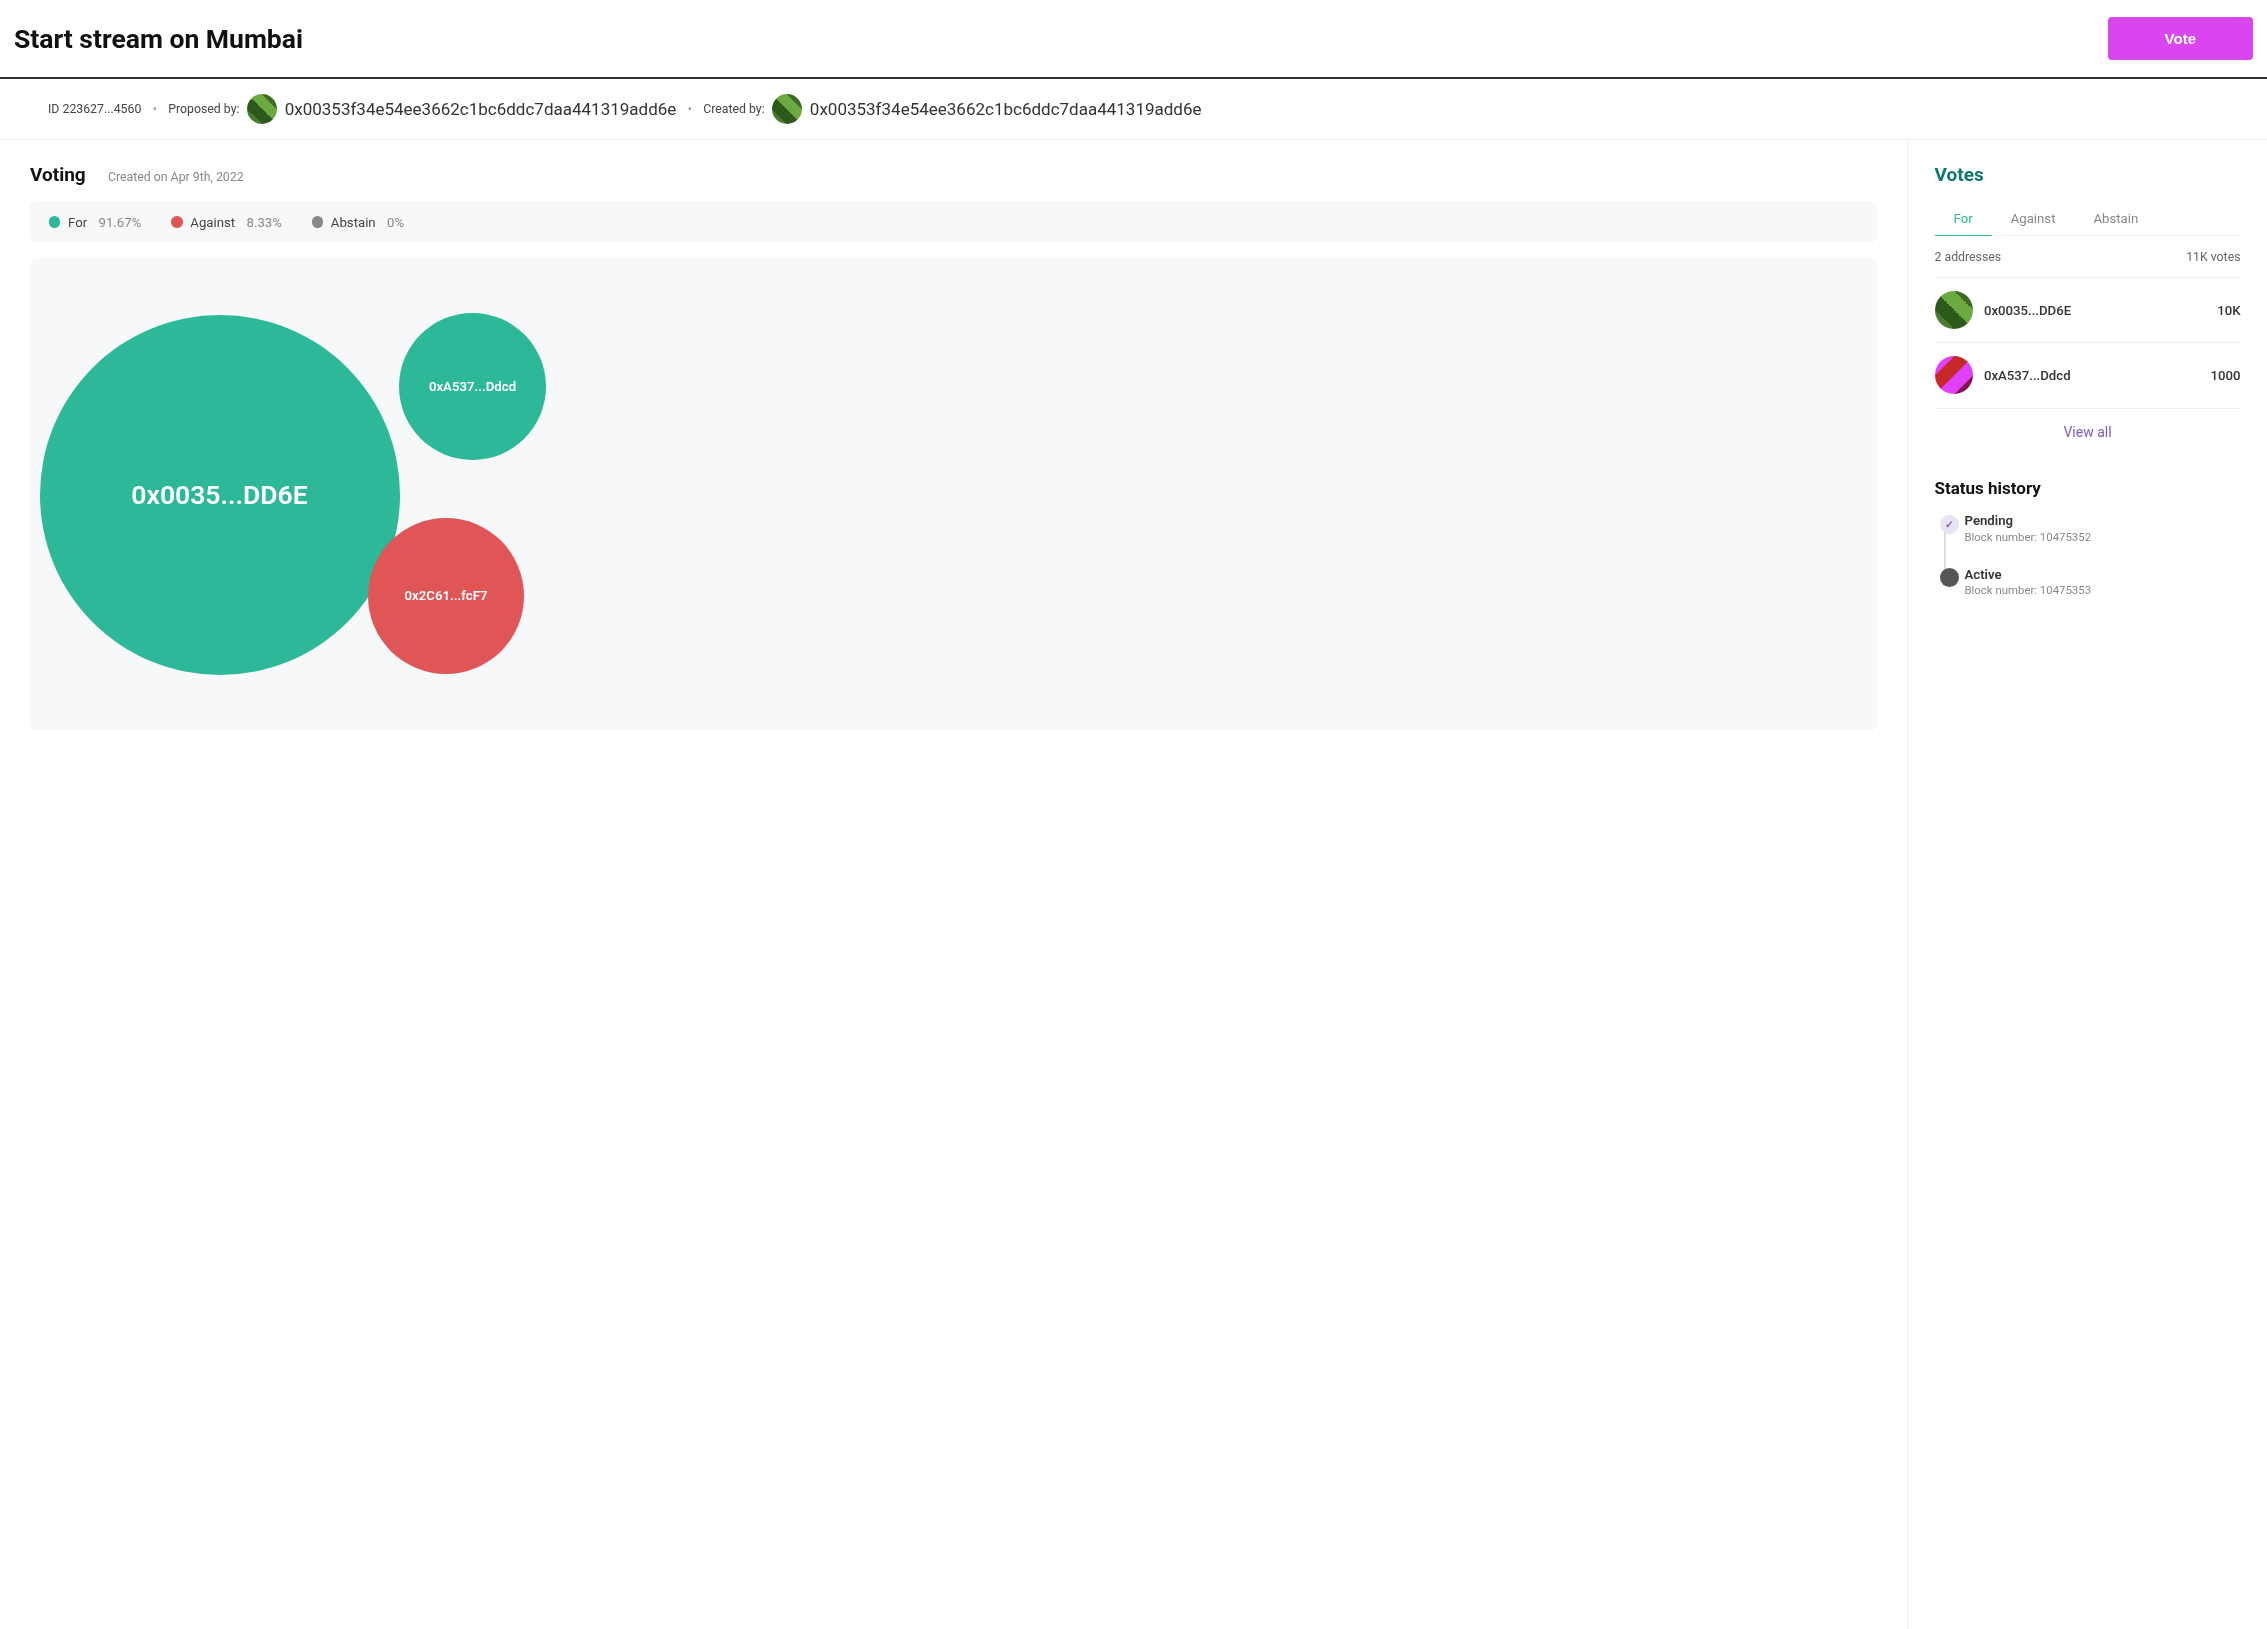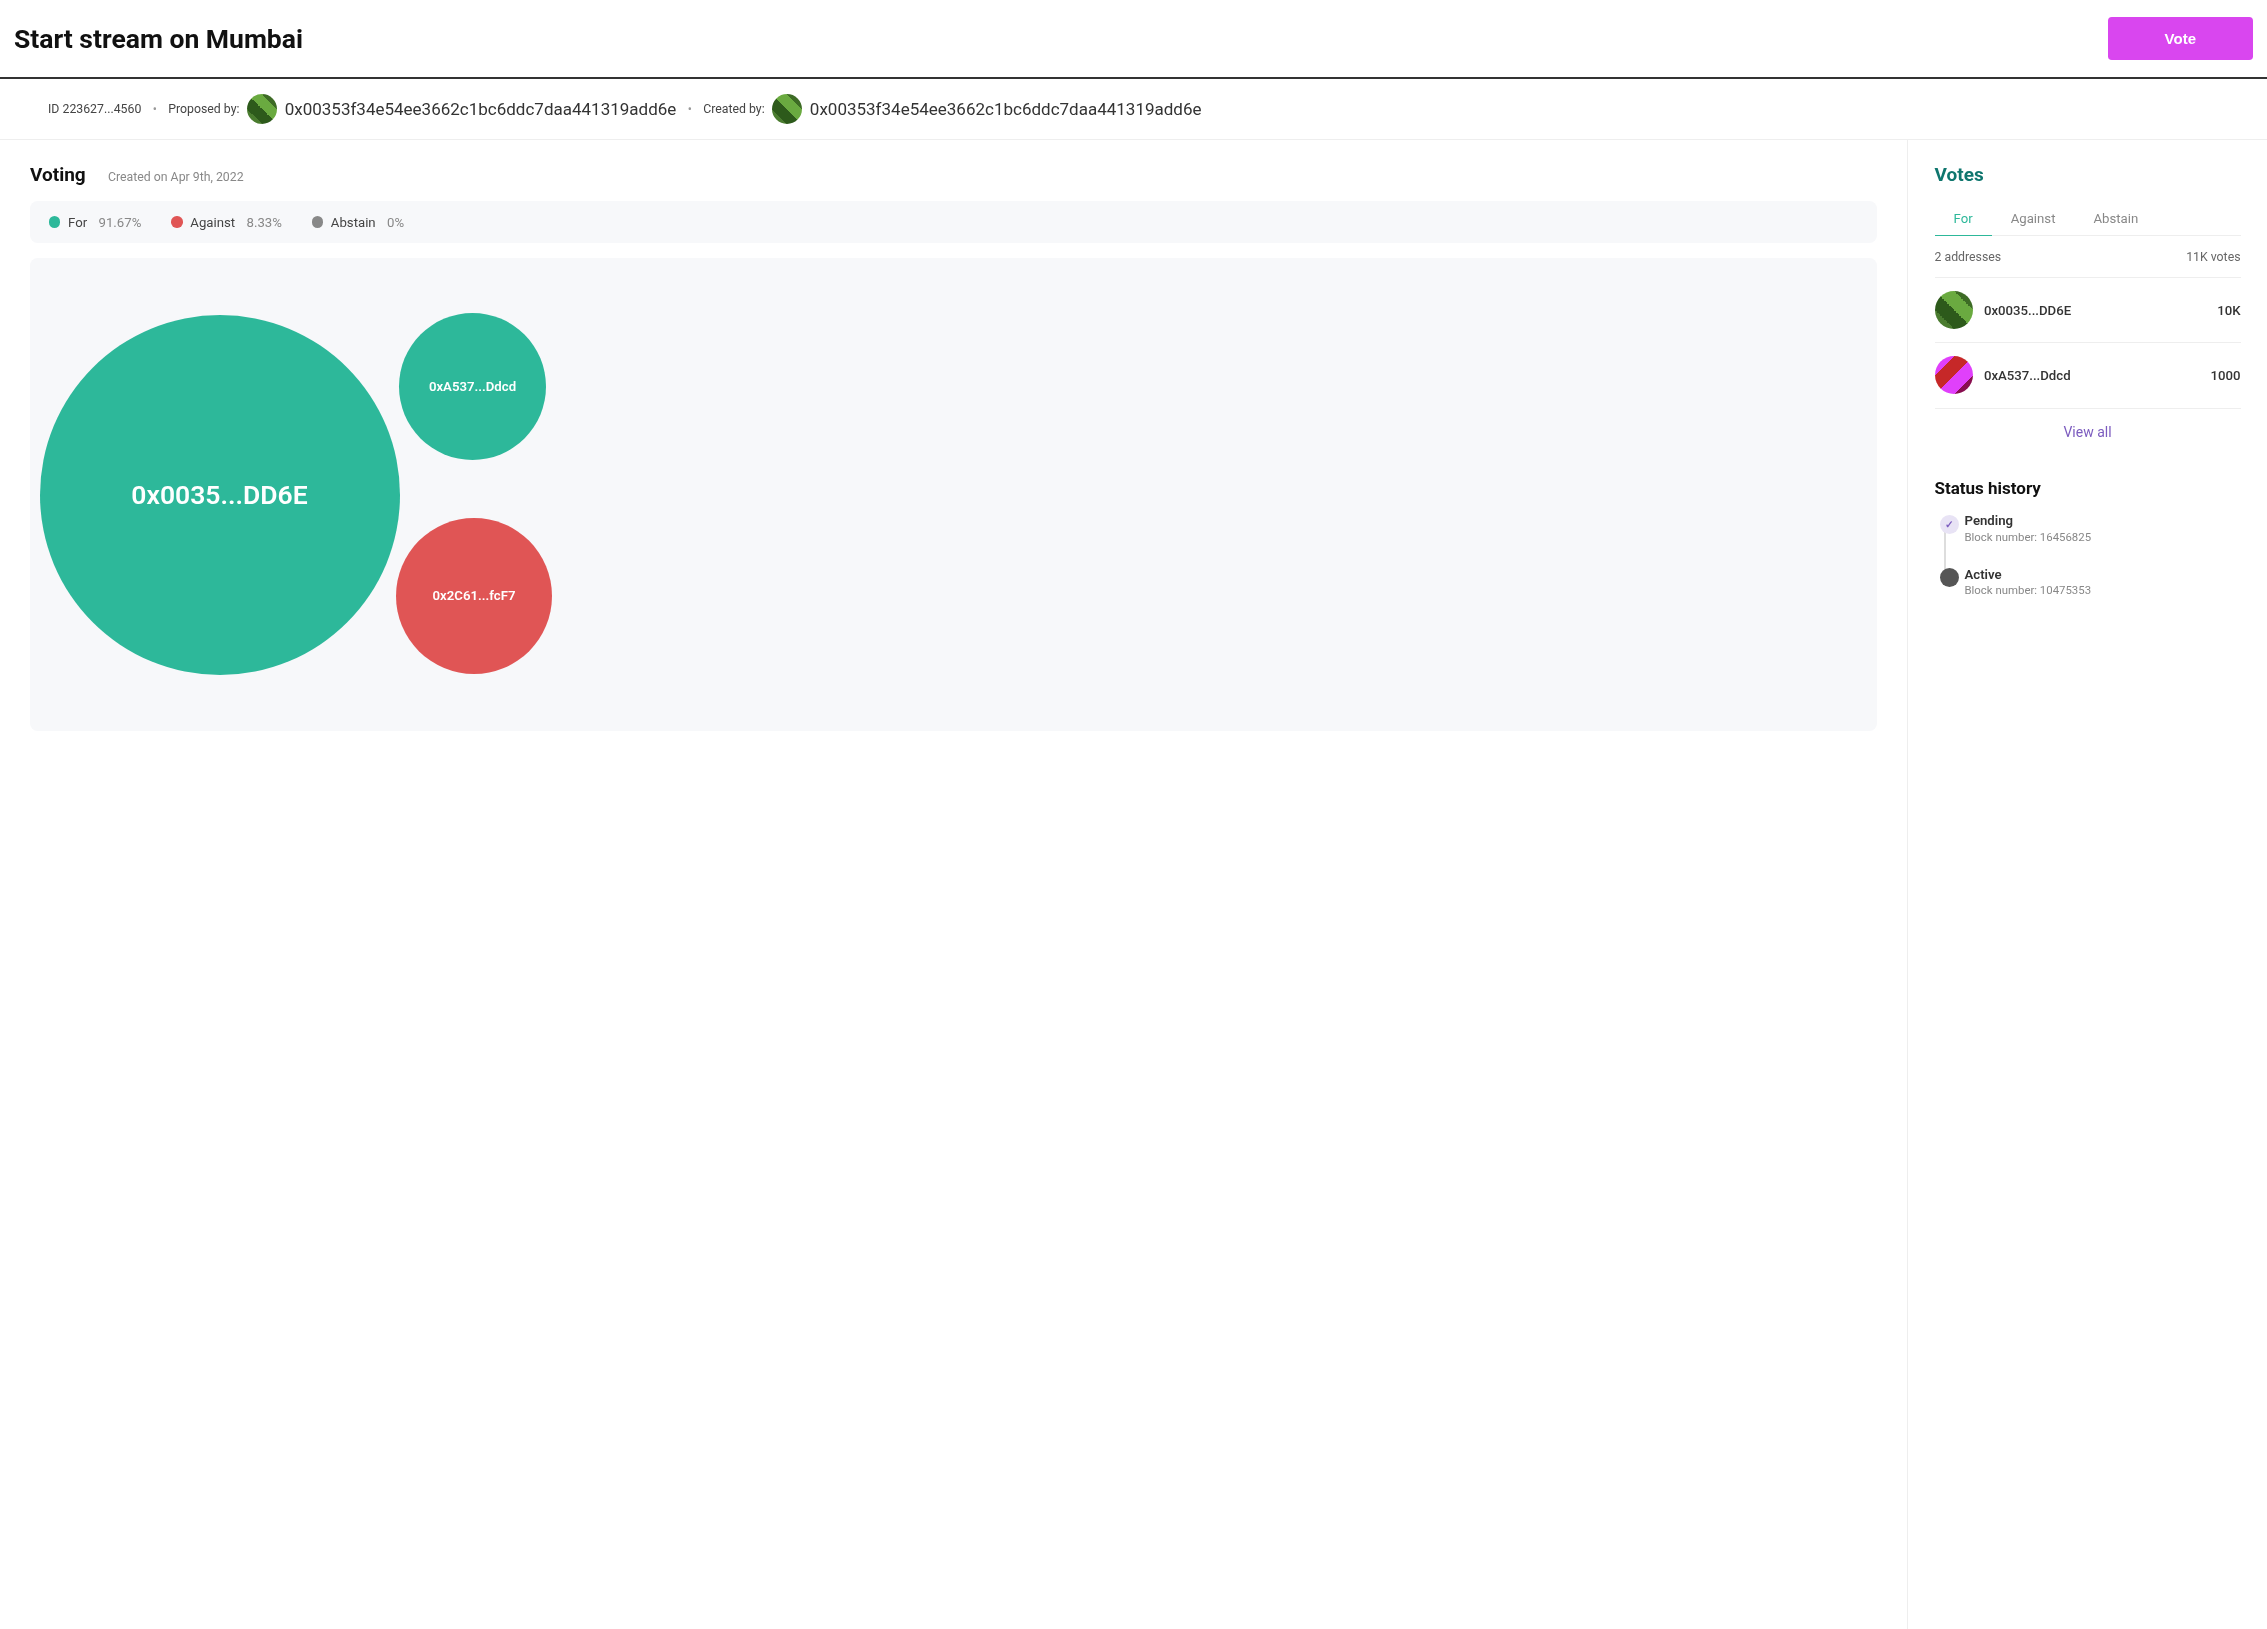--- a/index.html
+++ b/index.html
@@ -382,21 +382,21 @@
     <div class="bubble-container">
 
       <div class="bubble" style="width:360px;height:360px;background:#2db89a;left:9.5px;top:57px;font-size:26.5px;">
         0x0035...DD6E
       </div>
 
       <div class="bubble" style="width:147px;height:147px;background:#2db89a;left:369px;top:55px;font-size:13.2px;">
         0xA537...Ddcd
       </div>
 
-      <div class="bubble" style="width:156px;height:156px;background:#e05555;left:366px;top:260px;font-size:13.2px;">
+      <div class="bubble" style="width:156px;height:156px;background:#e05555;left:338px;top:260px;font-size:13.2px;">
         0x2C61...fcF7
       </div>
     </div>
   </div>
 
   <div class="right-panel">
 
     <div>
       <div class="votes-title">Votes</div>
 
@@ -438,21 +438,21 @@
 
     <div>
       <div class="status-history-title">Status history</div>
 
       <div class="timeline">
         <div class="timeline-item">
           <div class="timeline-dot completed">
             <span class="checkmark">✓</span>
           </div>
           <div class="timeline-label">Pending</div>
-          <div class="timeline-sub">Block number: 16456825</div>
+          <div class="timeline-sub">Block number: 10475352</div>
         </div>
 
         <div class="timeline-item">
           <div class="timeline-dot pending">
           </div>
           <div class="timeline-label">Active</div>
           <div class="timeline-sub">Block number: 10475353</div>
         </div>
       </div>
     </div>

